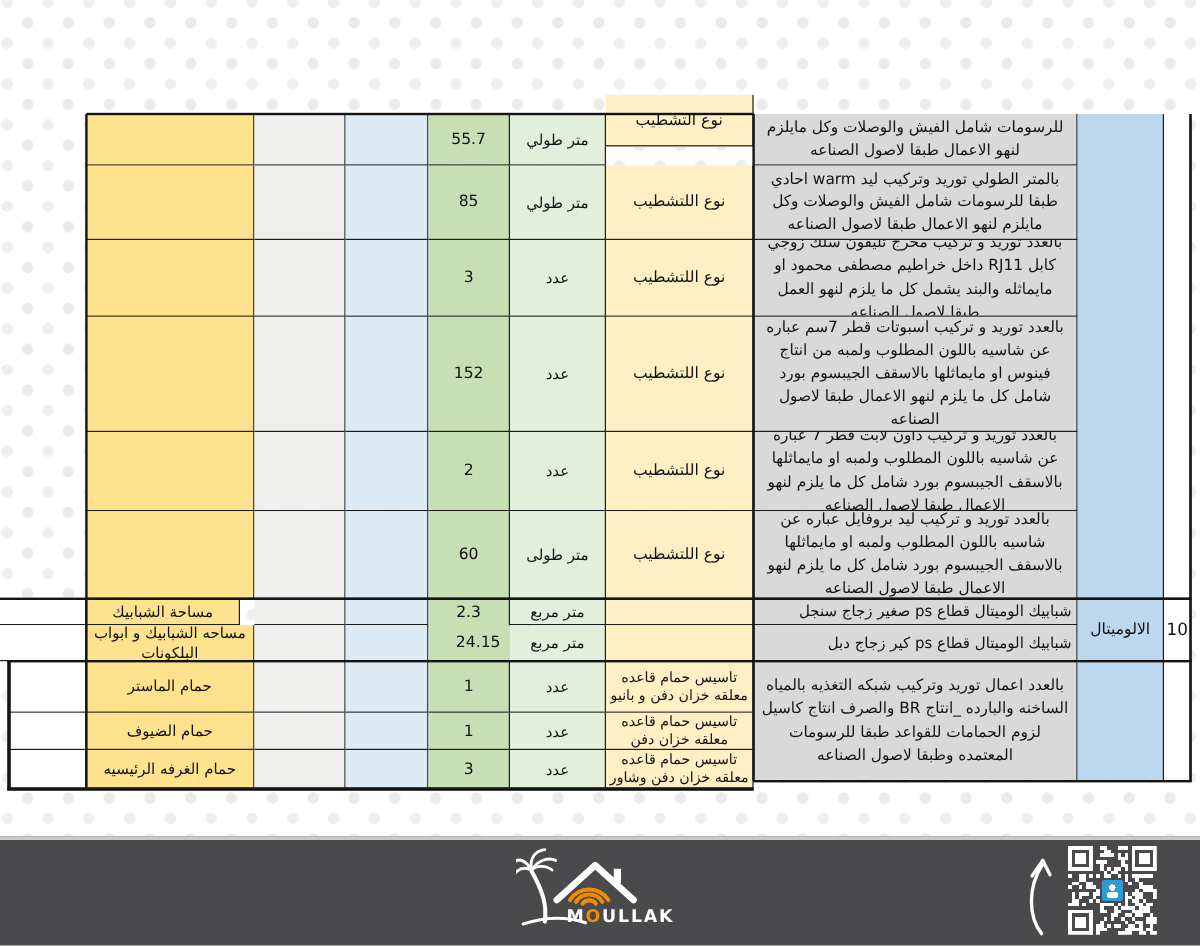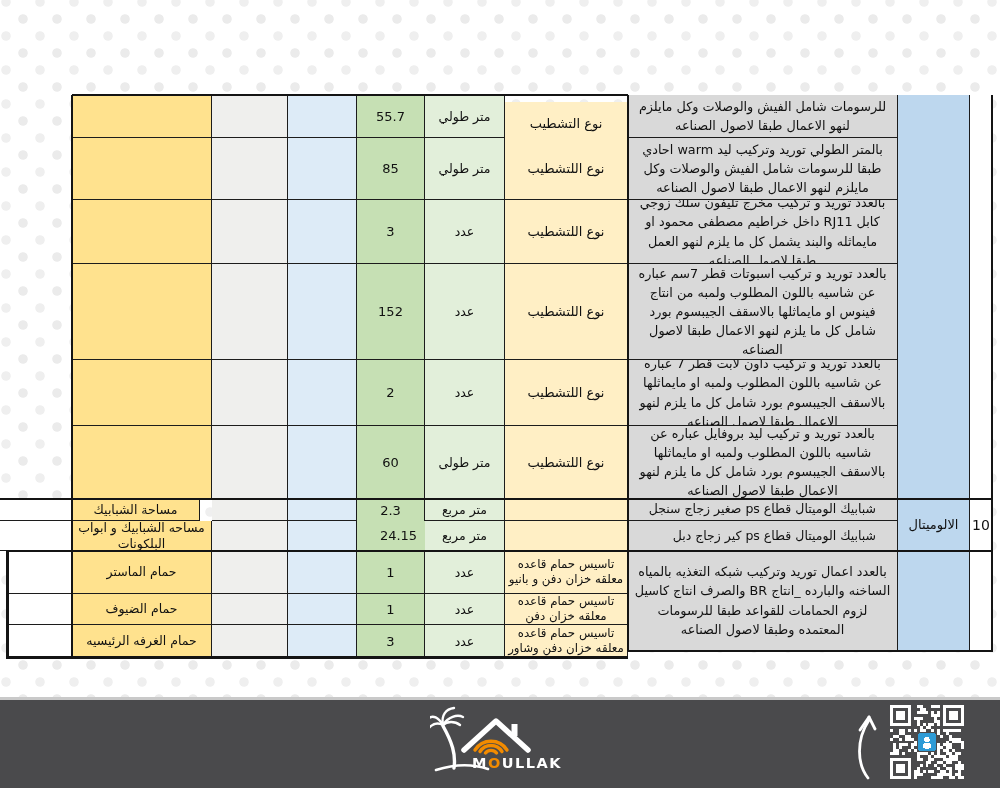--- a/index.html
+++ b/index.html
@@ -17,39 +17,39 @@
   .yel{background:#FFE28E}
   .cream{background:#FFEFC5}
   .gry{background:#EFEFED}
   .blu{background:#DDEBF7}
   .grn{background:#C6E0B4}
   .pgrn{background:#E2EFDA}
   .dgry{background:#D9D9D9}
   .cat{background:#BDD7EE}
   .wht{background:#FFFFFF}
   .desc{font-size:12.8px;line-height:1.5;padding:1px 6px;}
-  .rt{justify-content:flex-start;padding-right:21px;}
+  .rt{justify-content:flex-start;padding-right:4px;}
   .lbl{font-size:12.5px;line-height:1.25;padding:0 4px;}
   .sm{font-size:11.8px;line-height:1.3;padding:0 2px;}
   .u{font-size:12.5px;}
   .line{position:absolute;background:#141414;}
   #footer{position:absolute;left:0;top:697px;width:1000px;height:91px;
           background:#4A4A4C;border-top:3px solid #C9C9C9;box-sizing:content-box;}
 </style>
 </head>
 <body>
 
 <div id="dots"></div>
 
 <div class="c yel" style="left:72px;top:95px;width:140px;height:43px"></div>
 <div class="c gry" style="left:212px;top:95px;width:76px;height:43px"></div>
 <div class="c blu" style="left:288px;top:95px;width:69px;height:43px"></div>
 <div class="c grn" style="left:357px;top:95px;width:68px;height:43px">55.7</div>
 <div class="c pgrn u" style="left:425px;top:95px;width:80px;height:43px">متر طولي</div>
-<div class="c cream" style="left:505px;top:102px;width:123px;height:43px">نوع التشطيب</div>
+<div class="c cream" style="left:505px;top:79px;width:123px;height:43px">نوع التشطيب</div>
 <div class="c dgry desc" style="left:628px;top:95px;width:270px;height:43px">للرسومات شامل الفيش والوصلات وكل مايلزم لنهو الاعمال طبقا لاصول الصناعه</div>
 
 <div class="c yel" style="left:72px;top:138px;width:140px;height:62px"></div>
 <div class="c gry" style="left:212px;top:138px;width:76px;height:62px"></div>
 <div class="c blu" style="left:288px;top:138px;width:69px;height:62px"></div>
 <div class="c grn" style="left:357px;top:138px;width:68px;height:62px">85</div>
 <div class="c pgrn u" style="left:425px;top:138px;width:80px;height:62px">متر طولي</div>
 <div class="c cream" style="left:505px;top:138px;width:123px;height:62px">نوع اللتشطيب</div>
 <div class="c dgry desc" style="left:628px;top:138px;width:270px;height:62px">بالمتر الطولي توريد وتركيب ليد warm احادي طبقا للرسومات شامل الفيش والوصلات وكل مايلزم لنهو الاعمال طبقا لاصول الصناعه</div>
 

